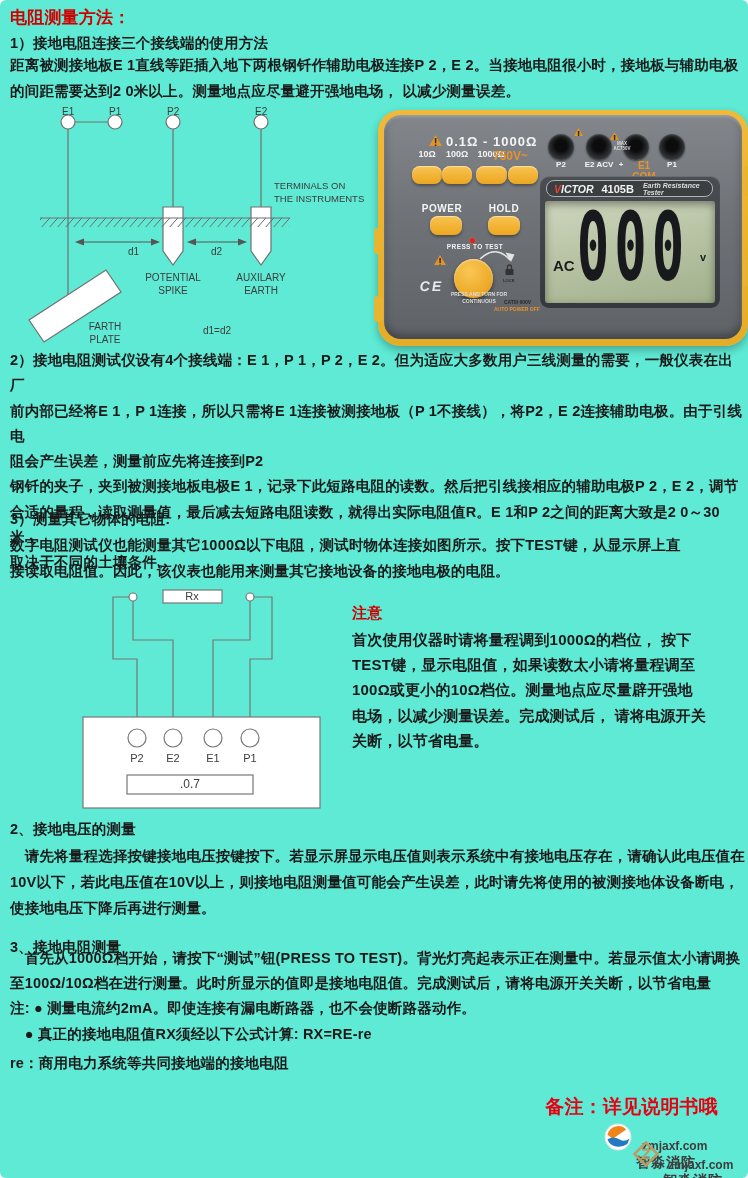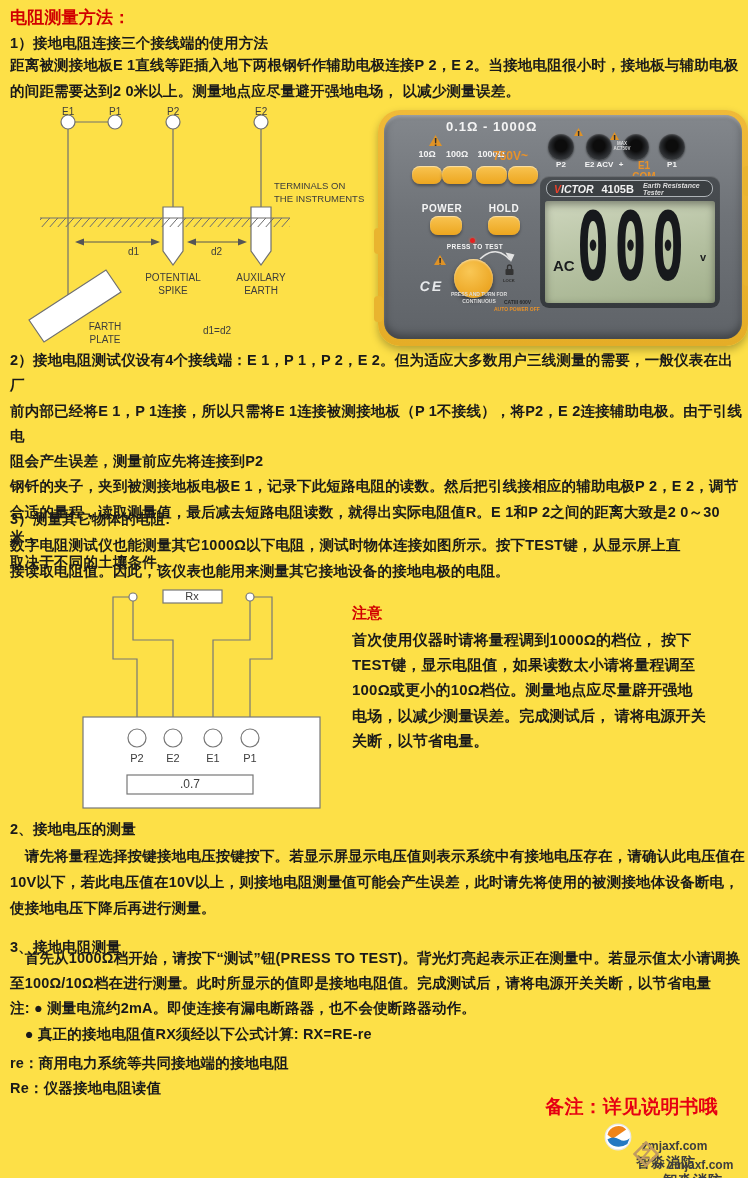--- a/index.html
+++ b/index.html
@@ -1,17 +1,17 @@
 <!DOCTYPE html>
 <html><head>
 <meta charset="utf-8">
 <style>
   html,body{margin:0;padding:0;background:#fff;}
-  .page{position:relative;width:748px;height:1178px;background:#fde047;overflow:hidden;
-        font-family:"Liberation Sans","DejaVu Sans",sans-serif;color:#1a1a1a;}
+  .page{position:relative;width:748px;height:1178px;background:#5eead4;overflow:hidden;
+        font-family:"Liberation Sans","DejaVu Sans",sans-serif;color:#1a1a1a;border-radius:6px;}
   .abs{position:absolute;}
   .txt{position:absolute;font-weight:bold;font-size:14.5px;line-height:26px;
        white-space:pre-line;letter-spacing:.2px;color:#1a1a1a;}
   .red{color:#d10000;}
   .h1{font-size:17px;line-height:20px;}
   svg text{font-family:"Liberation Sans","DejaVu Sans",sans-serif;}
 
   
   .meter{position:absolute;left:378px;top:110px;width:370px;height:236px;
          background:linear-gradient(180deg,#f0ba38,#e5ad27);border-radius:22px;
@@ -114,21 +114,21 @@
   </svg>
 
   <div class="meter">
     <div class="bump" style="left:-4px;top:118px;width:9px;height:26px;"></div>
     <div class="bump" style="left:-4px;top:186px;width:9px;height:26px;"></div>
     <div class="bump" style="right:-4px;top:56px;width:9px;height:30px;"></div>
     <div class="bump" style="right:-4px;top:150px;width:9px;height:26px;"></div>
     <div class="m-body">
 
       <div class="tri" style="left:45px;top:20px;width:13px;height:11px;"></div>
-      <div class="m-lbl" style="left:62px;top:4px;font-size:13px;letter-spacing:1px;">0.1Ω - 1000Ω</div>
+      <div class="m-lbl" style="left:62px;top:19px;font-size:13px;letter-spacing:1px;">0.1Ω - 1000Ω</div>
 
       <div class="m-lbl" style="left:29px;top:34px;width:28px;font-size:9px;">10Ω</div>
       <div class="m-lbl" style="left:59px;top:34px;width:28px;font-size:9px;">100Ω</div>
       <div class="m-lbl" style="left:91px;top:34px;width:32px;font-size:9px;">1000Ω</div>
       <div class="m-lbl" style="left:109px;top:34px;width:32px;font-size:12px;color:#e8922a;">750V~</div>
       <div class="ybtn" style="left:28px;top:51px;width:30px;"></div>
       <div class="ybtn" style="left:58px;top:51px;width:30px;"></div>
       <div class="ybtn" style="left:92px;top:51px;width:31px;"></div>
       <div class="ybtn" style="left:124px;top:51px;width:30px;"></div>
 
@@ -234,21 +234,20 @@
 10V以下，若此电压值在10V以上，则接地电阻测量值可能会产生误差，此时请先将使用的被测接地体设备断电，
 使接地电压下降后再进行测量。</div>
 
   <div class="txt" style="left:10px;top:934px;">3、接地电阻测量</div>
   <div class="txt" style="left:10px;top:946px;width:736px;line-height:25.2px;">　首先从1000Ω档开始，请按下“测试”钮(PRESS TO TEST)。背光灯亮起表示正在测量中。若显示值太小请调换
 至100Ω/10Ω档在进行测量。此时所显示的值即是接地电阻值。完成测试后，请将电源开关关断，以节省电量
 注: ● 测量电流约2mA。即使连接有漏电断路器，也不会使断路器动作。
 　● 真正的接地电阻值RX须经以下公式计算: RX=RE-re</div>
 
   <div class="txt" style="left:10px;top:1050px;">re：商用电力系统等共同接地端的接地电阻</div>
-  <div class="txt" style="left:10px;top:1075px;">Re：仪器接地电阻读值</div>
 
   <div class="txt" style="left:0;right:30px;top:1094px;text-align:right;font-size:19px;color:#e60012;">备注：详见说明书哦</div>
 
   <svg class="abs" style="left:604px;top:1123px;" width="28" height="28" viewBox="0 0 24 24">
     <circle cx="12" cy="12" r="11" fill="#ffffff" stroke="#e8e8e8"></circle>
     <path d="M3,10 A9.5,9.5 0 0 1 19,5.5 L7.5,13.5 Z" fill="#f08418"></path>
     <path d="M3,14 Q8,11 13,14 Q18,17 22,13 L20,18 Q14,22 8,19.5 Q4,17.5 3,14 Z" fill="#2479c2"></path>
   </svg>
   <div class="wm-name" style="left:636px;top:1122px;">智淼消防</div>
   <div class="wm-url" style="left:642px;top:1139px;">zmjaxf.com</div>

